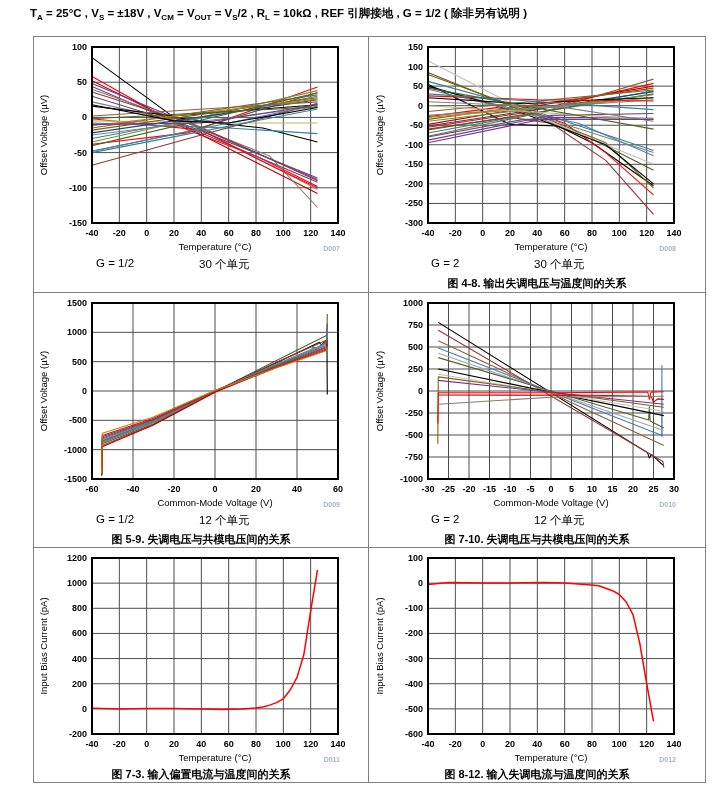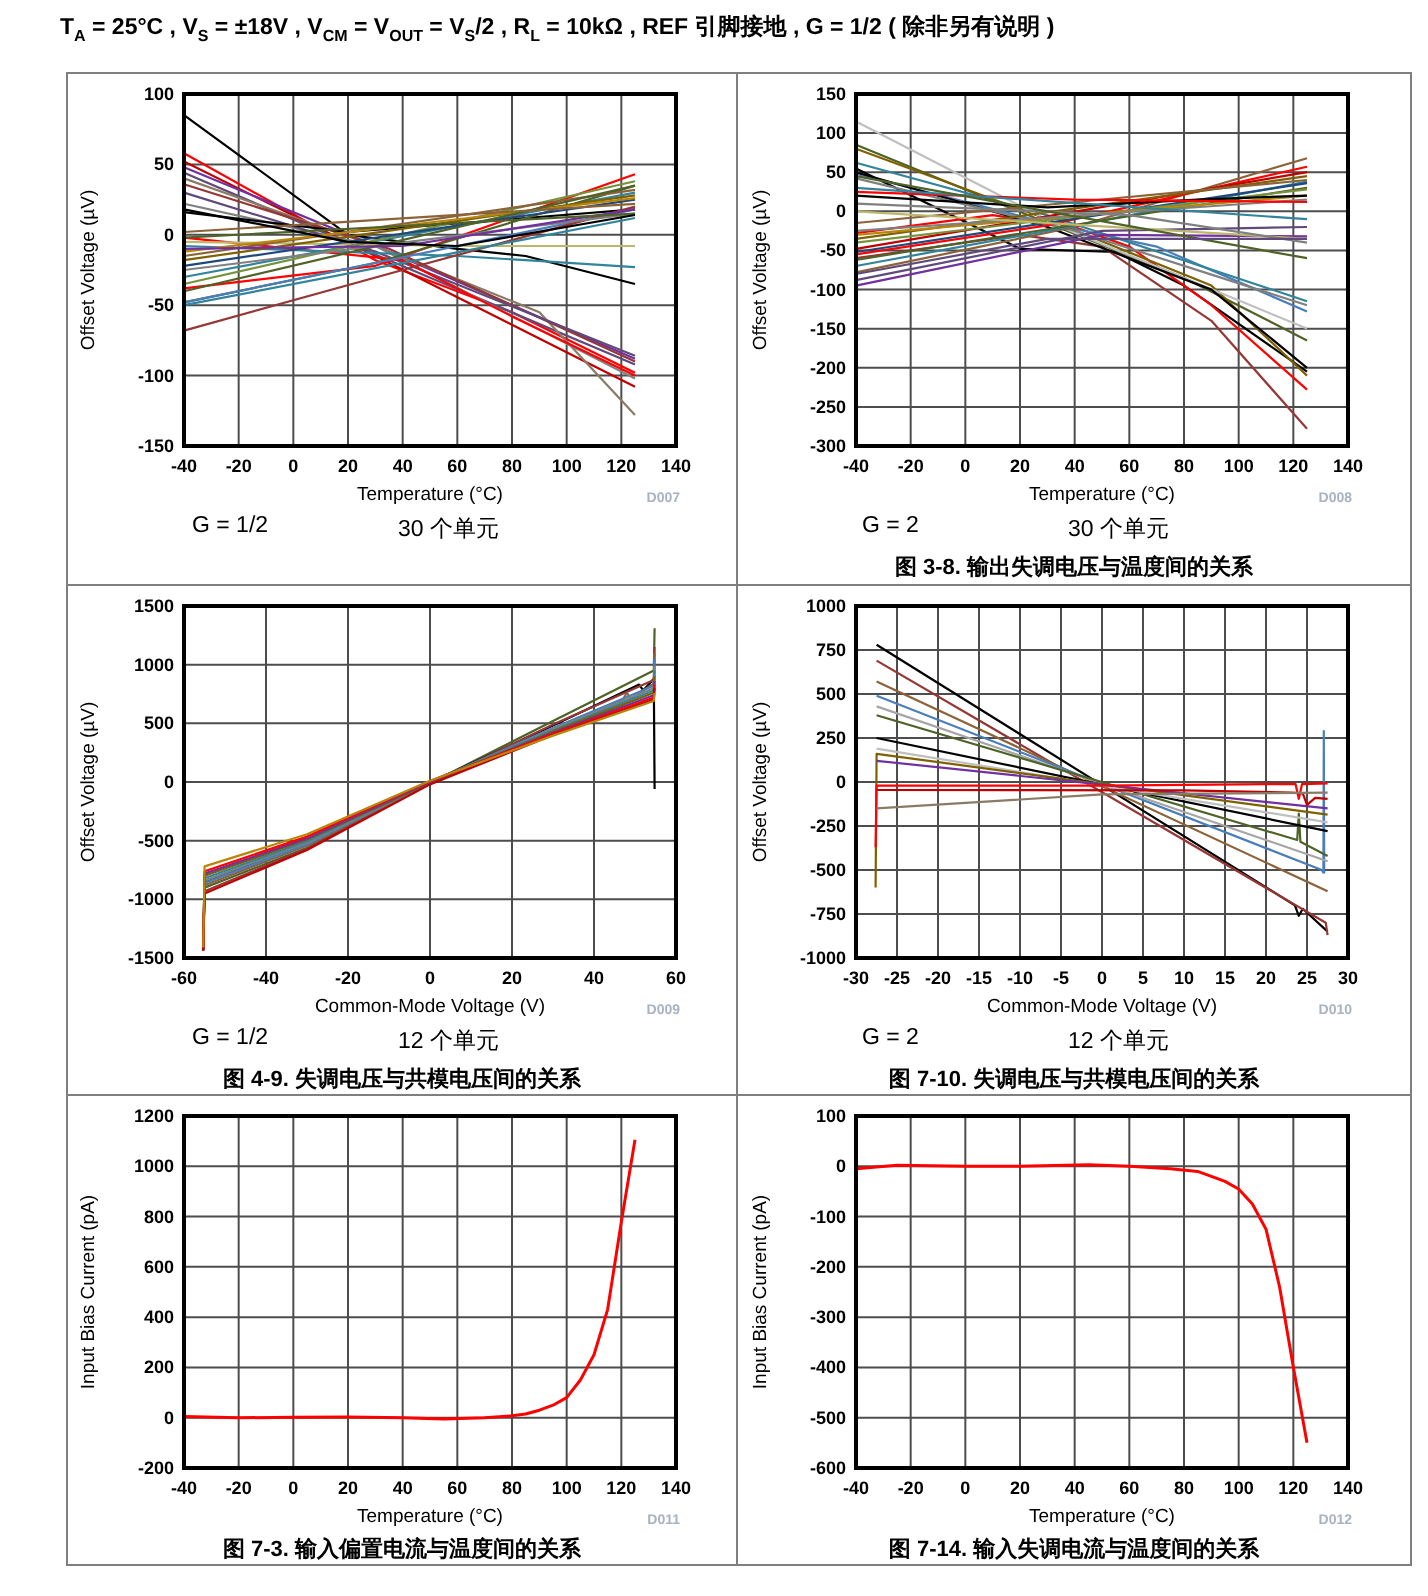--- a/index.html
+++ b/index.html
@@ -176,21 +176,21 @@
           <polyline points="58.0,98.0 153.7,80.4 283.5,80.4" fill="none" stroke="#604a7b" stroke-width="1.1" stroke-linejoin="round"></polyline>
           <rect x="58" y="8" width="246" height="176" fill="none" stroke="#000000" stroke-width="2"></rect>
           <text x="181" y="211" text-anchor="middle" class="axis">Temperature (°C)</text>
           <text x="13" y="96" text-anchor="middle" class="axis" transform="rotate(-90 13 96)">Offset Voltage (µV)</text>
           <text x="306" y="212" text-anchor="end" class="wm">D008</text>
         </svg>
       <div class="subrow">
         <span class="glabel">G = 2</span>
         <span class="ulabel">30 个单元</span>
       </div>
-      <div class="caption">图 3-8. 输出失调电压与温度间的关系</div>
+      <div class="caption">图 4-8. 输出失调电压与温度间的关系</div>
     </div>
 
     <div class="cell">
       <svg class="fig" width="334" height="216" viewBox="0 0 334 216">
           <line x1="58" x2="58" y1="8" y2="184" stroke="#4d4d4d" stroke-width="1"></line>
           <text x="58" y="197" text-anchor="middle" class="tick">-60</text>
           <line x1="99" x2="99" y1="8" y2="184" stroke="#4d4d4d" stroke-width="1"></line>
           <text x="99" y="197" text-anchor="middle" class="tick">-40</text>
           <line x1="140" x2="140" y1="8" y2="184" stroke="#4d4d4d" stroke-width="1"></line>
           <text x="140" y="197" text-anchor="middle" class="tick">-20</text>
@@ -230,21 +230,21 @@
           <polyline points="67.6,178.8 68.3,138.2 119.5,122.1 181.0,95.4 242.5,72.8 292.9,55.5 293.3,51.4" fill="none" stroke="#b8860b" stroke-width="1.1" stroke-linejoin="round"></polyline>
           <rect x="58" y="8" width="246" height="176" fill="none" stroke="#000000" stroke-width="2"></rect>
           <text x="181" y="211" text-anchor="middle" class="axis">Common-Mode Voltage (V)</text>
           <text x="13" y="96" text-anchor="middle" class="axis" transform="rotate(-90 13 96)">Offset Voltage (µV)</text>
           <text x="306" y="212" text-anchor="end" class="wm">D009</text>
         </svg>
       <div class="subrow">
         <span class="glabel">G = 1/2</span>
         <span class="ulabel">12 个单元</span>
       </div>
-      <div class="caption">图 4-9. 失调电压与共模电压间的关系</div>
+      <div class="caption">图 5-9. 失调电压与共模电压间的关系</div>
     </div>
 
     <div class="cell lastcol">
       <svg class="fig" width="334" height="216" viewBox="0 0 334 216">
           <line x1="58" x2="58" y1="8" y2="184" stroke="#4d4d4d" stroke-width="1"></line>
           <text x="58" y="197" text-anchor="middle" class="tick">-30</text>
           <line x1="78.5" x2="78.5" y1="8" y2="184" stroke="#4d4d4d" stroke-width="1"></line>
           <text x="78.5" y="197" text-anchor="middle" class="tick">-25</text>
           <line x1="99" x2="99" y1="8" y2="184" stroke="#4d4d4d" stroke-width="1"></line>
           <text x="99" y="197" text-anchor="middle" class="tick">-20</text>
@@ -395,17 +395,17 @@
           <line x1="58" x2="304" y1="33.14285714285714" y2="33.14285714285714" stroke="#4d4d4d" stroke-width="1"></line>
           <text x="53" y="36.14285714285714" text-anchor="end" class="tick">0</text>
           <line x1="58" x2="304" y1="8" y2="8" stroke="#4d4d4d" stroke-width="1"></line>
           <text x="53" y="11" text-anchor="end" class="tick">100</text>
           <polyline points="58.0,34.4 78.5,32.6 112.7,33.1 140.0,33.1 174.2,32.4 194.7,33.1 215.2,34.4 228.8,35.7 235.7,38.2 242.5,40.7 249.3,44.5 256.2,52.0 263.0,64.6 269.8,93.5 276.7,133.7 283.5,171.4" fill="none" stroke="#ff0000" stroke-width="1.5" stroke-linejoin="round"></polyline>
           <rect x="58" y="8" width="246" height="176" fill="none" stroke="#000000" stroke-width="2"></rect>
           <text x="181" y="211" text-anchor="middle" class="axis">Temperature (°C)</text>
           <text x="13" y="96" text-anchor="middle" class="axis" transform="rotate(-90 13 96)">Input Bias Current (pA)</text>
           <text x="306" y="212" text-anchor="end" class="wm">D012</text>
         </svg>
-      <div class="caption">图 7-14. 输入失调电流与温度间的关系</div>
+      <div class="caption">图 8-12. 输入失调电流与温度间的关系</div>
     </div>
 
   </div>
 </div>
 
 </body></html>

